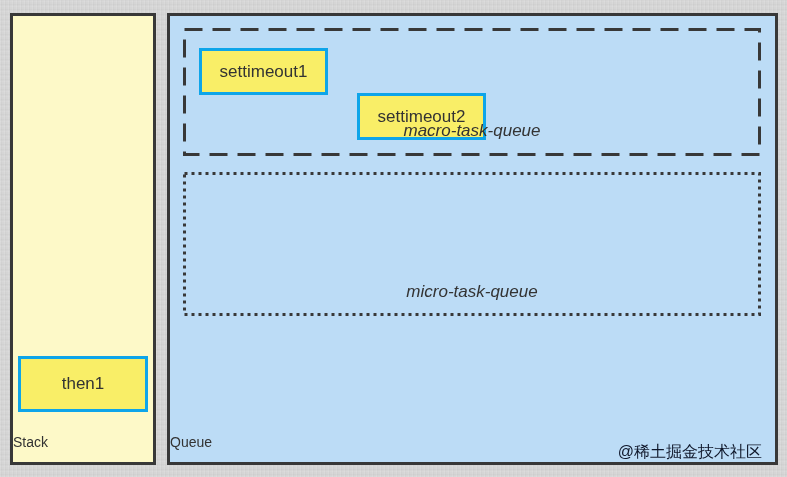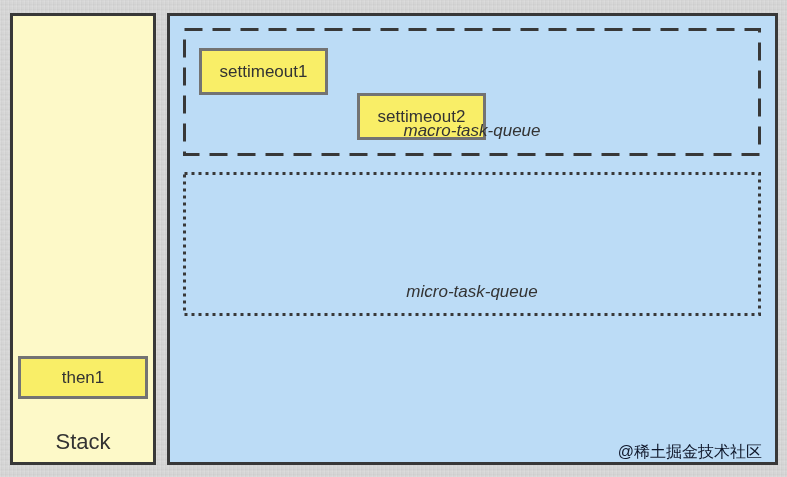--- a/index.html
+++ b/index.html
@@ -3,23 +3,23 @@
 <meta charset="utf-8">
 <style>
   html,body{margin:0;padding:0;}
   #page{position:relative;width:787px;height:477px;background-color:#d5d5d5;
     background-image:repeating-linear-gradient(90deg, rgba(255,255,255,0.10) 0 1px, rgba(0,0,0,0.02) 1px 2px, rgba(255,255,255,0.0) 2px 4px),
                      repeating-linear-gradient(0deg, rgba(255,255,255,0.08) 0 1px, rgba(0,0,0,0.02) 2px 3px, rgba(255,255,255,0.0) 3px 5px);
     font-family:"Liberation Sans",sans-serif;color:#333;overflow:hidden;}
   .panel{position:absolute;top:13px;height:452px;border:3px solid #383838;box-sizing:border-box;}
   .panel.stack{left:10px;width:146px;background:#fdf9c8;}
   .panel.queue{left:167px;width:611px;background:#bcdcf6;}
-  .box{position:absolute;background:#f9ee67;border:3px solid #737373;box-sizing:border-box;display:flex;align-items:center;justify-content:center;font-size:17px;}
-  .box.then{left:5px;top:340px;width:130px;height:43px;}
-  .panel-label{position:absolute;left:0;right:0;bottom:10px;text-align:center;font-size:22px;line-height:20px;}
+  .box{position:absolute;background:#f9ee67;border:3px solid #0ea5e9;box-sizing:border-box;display:flex;align-items:center;justify-content:center;font-size:17px;}
+  .box.then{left:5px;top:340px;width:130px;height:56px;}
+  .panel-label{position:absolute;left:0;right:0;bottom:10px;font-size:14px;line-height:20px;}
   .tq{position:absolute;left:13px;width:578px;box-sizing:border-box;}
   .tq.macro{top:12px;height:128px;}
   .tq.micro{top:156px;height:144px;}
   .tq svg{position:absolute;left:0;top:0;}
   .tq-label{position:absolute;left:0;right:0;bottom:15px;text-align:center;font-size:17px;line-height:20px;font-style:italic;}
   .tq.micro .tq-label{bottom:14px;margin-top:15px;}
   .box.st1{left:16px;top:20px;width:129px;height:47px;}
   .box.st2{left:174px;top:20px;width:129px;height:47px;margin-top:45px;}
   .watermark{position:absolute;right:13px;bottom:1px;font-size:16px;line-height:18px;color:#0f172a;}
 </style>
@@ -48,15 +48,16 @@
       <div class="tq-label">macro-task-queue</div>
     </div>
 
     <div class="tq micro">
       <svg width="578" height="144">
         <rect x="1.5" y="1.5" width="575" height="141" fill="none" stroke="#383838" stroke-width="3" stroke-dasharray="3 4"></rect>
       </svg>
       <div class="tq-label">micro-task-queue</div>
     </div>
 
+    <div class="panel-label">Queue</div>
     <div class="watermark">@稀土掘金技术社区</div>
   </div>
 </div>
 
 </body></html>

